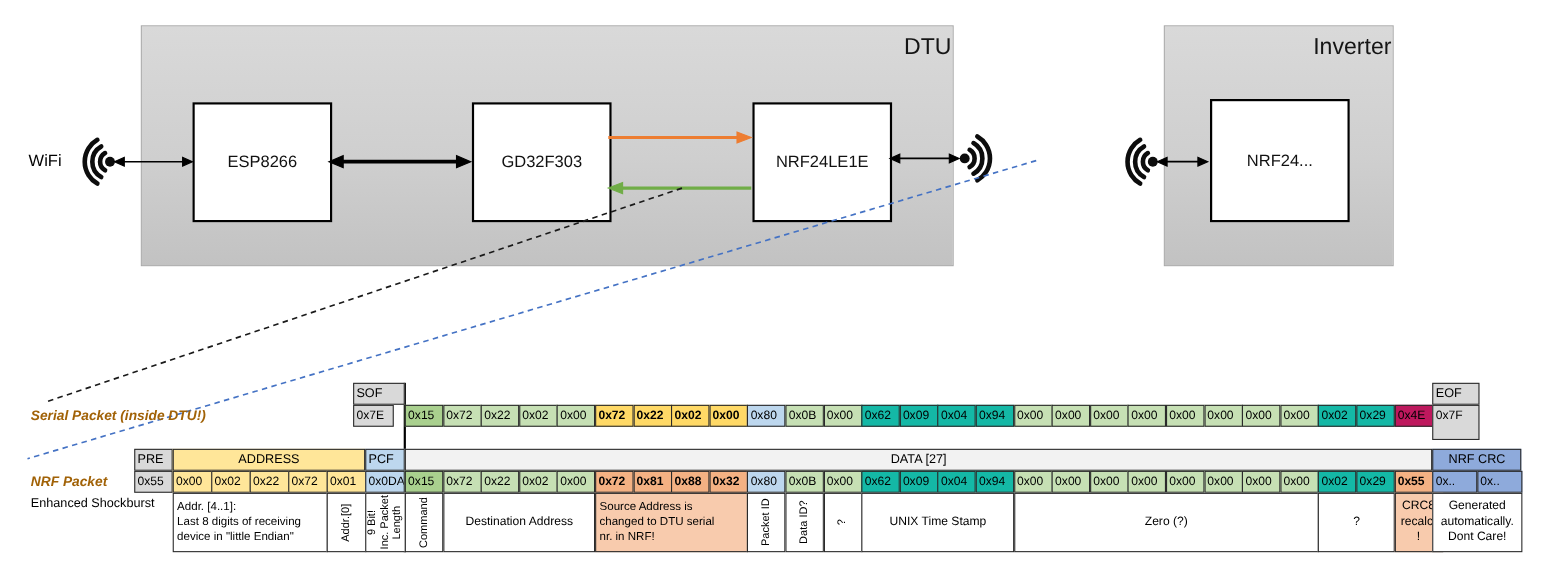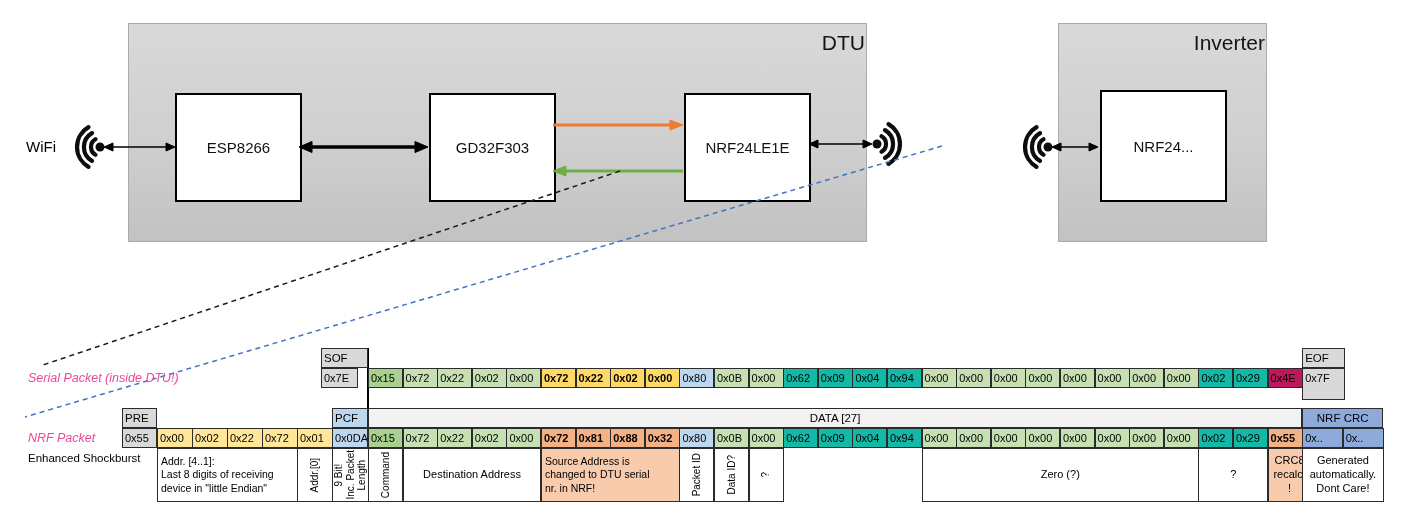--- a/index.html
+++ b/index.html
@@ -37,21 +37,21 @@
   .c-s{background:#F4B183;font-weight:bold}
   .c-hgray{background:#D9D9D9}
   .c-addr{background:#FFE699}
   .c-pcf{background:#BDD7EE}
   .c-crc{background:#8EAADB}
   .c-dhdr{background:#F2F2F2}
   .bg-white{background:#fff}
   .bg-salmon{background:#F8CBAD}
   .vline{position:absolute;background:#000}
 
-  .rowlabel{position:absolute;font-weight:normal;font-style:italic;font-size:12.5px;line-height:20px;color:#ec4899}
+  .rowlabel{position:absolute;font-weight:bold;font-style:italic;font-size:12.5px;line-height:20px;color:#a16207}
   .sublabel{position:absolute;font-size:11.5px;line-height:16px;color:#000}
 </style>
 </head>
 <body>
 
 <div class="stage">
 
   <div class="panel" style="left:128px;top:23px;width:737px;height:217px"></div>
   <div class="panel-title" style="left:128px;top:31px;width:737px">DTU</div>
 
@@ -170,20 +170,21 @@
       <div class="tcell c-g" style="left: 1094.6px; top: 368px; width: 35.1px; height: 20px;">0x00</div>
       <div class="tcell c-g" style="left: 1129.2px; top: 368px; width: 35.1px; height: 20px;">0x00</div>
       <div class="tcell c-g" style="left: 1163.8px; top: 368px; width: 35.1px; height: 20px;">0x00</div>
       <div class="tcell c-gr" style="left: 1198.4px; top: 368px; width: 35.1px; height: 20px;">0x02</div>
       <div class="tcell c-gr" style="left: 1233px; top: 368px; width: 35.1px; height: 20px;">0x29</div>
       <div class="tcell c-o" style="left: 1267.6px; top: 368px; width: 35.1px; height: 20px;">0x4E</div>
       <div class="tcell c-hgray hdr" style="left: 1302.2px; top: 348px; width: 43px; height: 20px;">EOF</div>
       <div class="tcell c-hgray" style="left: 1302.2px; top: 368px; width: 43px; height: 32px;">0x7F</div>
       <div class="tcell c-hgray hdr" style="left: 122px; top: 408px; width: 35px; height: 20px;">PRE</div>
       <div class="tcell c-hgray" style="left: 122px; top: 428px; width: 35px; height: 20px;">0x55</div>
+      <div class="tcell c-addr hdr ctr" style="left: 157px; top: 408px; width: 175px; height: 20px;">ADDRESS</div>
       <div class="tcell c-addr" style="left: 157px; top: 428px; width: 35.5px; height: 20px;">0x00</div>
       <div class="tcell c-addr" style="left: 192px; top: 428px; width: 35.5px; height: 20px;">0x02</div>
       <div class="tcell c-addr" style="left: 227px; top: 428px; width: 35.5px; height: 20px;">0x22</div>
       <div class="tcell c-addr" style="left: 262px; top: 428px; width: 35.5px; height: 20px;">0x72</div>
       <div class="tcell c-addr" style="left: 297px; top: 428px; width: 35.5px; height: 20px;">0x01</div>
       <div class="tcell c-pcf hdr" style="left: 332px; top: 408px; width: 36px; height: 20px;">PCF</div>
       <div class="tcell c-pcf" style="left: 332px; top: 428px; width: 36px; height: 20px;">0x0DA</div>
       <div class="tcell c-dhdr hdr ctr" style="left: 368px; top: 408px; width: 934.2px; height: 20px;">DATA [27]</div>
       <div class="tcell c-g1" style="left: 368px; top: 428px; width: 35.1px; height: 20px;">0x15</div>
       <div class="tcell c-g" style="left: 402.6px; top: 428px; width: 35.1px; height: 20px;">0x72</div>
@@ -223,20 +224,21 @@
 Inc. Packet
 Length</span></div>
       <div class="ann bg-white" style="left: 368px; top: 448px; width: 35.1px; height: 54px;"><span class="rotwrap">Command</span></div>
       <div class="ann bg-white" style="left: 402.6px; top: 448px; width: 138.9px; height: 54px;">Destination Address</div>
       <div class="ann bg-salmon left" style="left: 541px; top: 448px; width: 138.9px; height: 54px;">Source Address is
 changed to DTU serial
 nr. in NRF!</div>
       <div class="ann bg-white" style="left: 679.4px; top: 448px; width: 35.1px; height: 54px;"><span class="rotwrap">Packet ID</span></div>
       <div class="ann bg-white" style="left: 714px; top: 448px; width: 35.1px; height: 54px;"><span class="rotwrap">Data ID?</span></div>
       <div class="ann bg-white" style="left: 748.6px; top: 448px; width: 35.1px; height: 54px;"><span class="rotwrap">?</span></div>
+      <div class="ann bg-white" style="left: 783.2px; top: 448px; width: 138.9px; height: 54px;">UNIX Time Stamp</div>
       <div class="ann bg-white" style="left: 921.6px; top: 448px; width: 277.3px; height: 54px;">Zero (?)</div>
       <div class="ann bg-white" style="left: 1198.4px; top: 448px; width: 69.7px; height: 54px;">?</div>
       <div class="ann bg-salmon" style="left: 1267.6px; top: 448px; width: 44px; height: 54px;">CRC8
 recalc.
 !</div>
       <div class="ann bg-white" style="left: 1302.2px; top: 448px; width: 81.5px; height: 54px;">Generated
 automatically.
 Dont Care!</div>
     </div>
 

